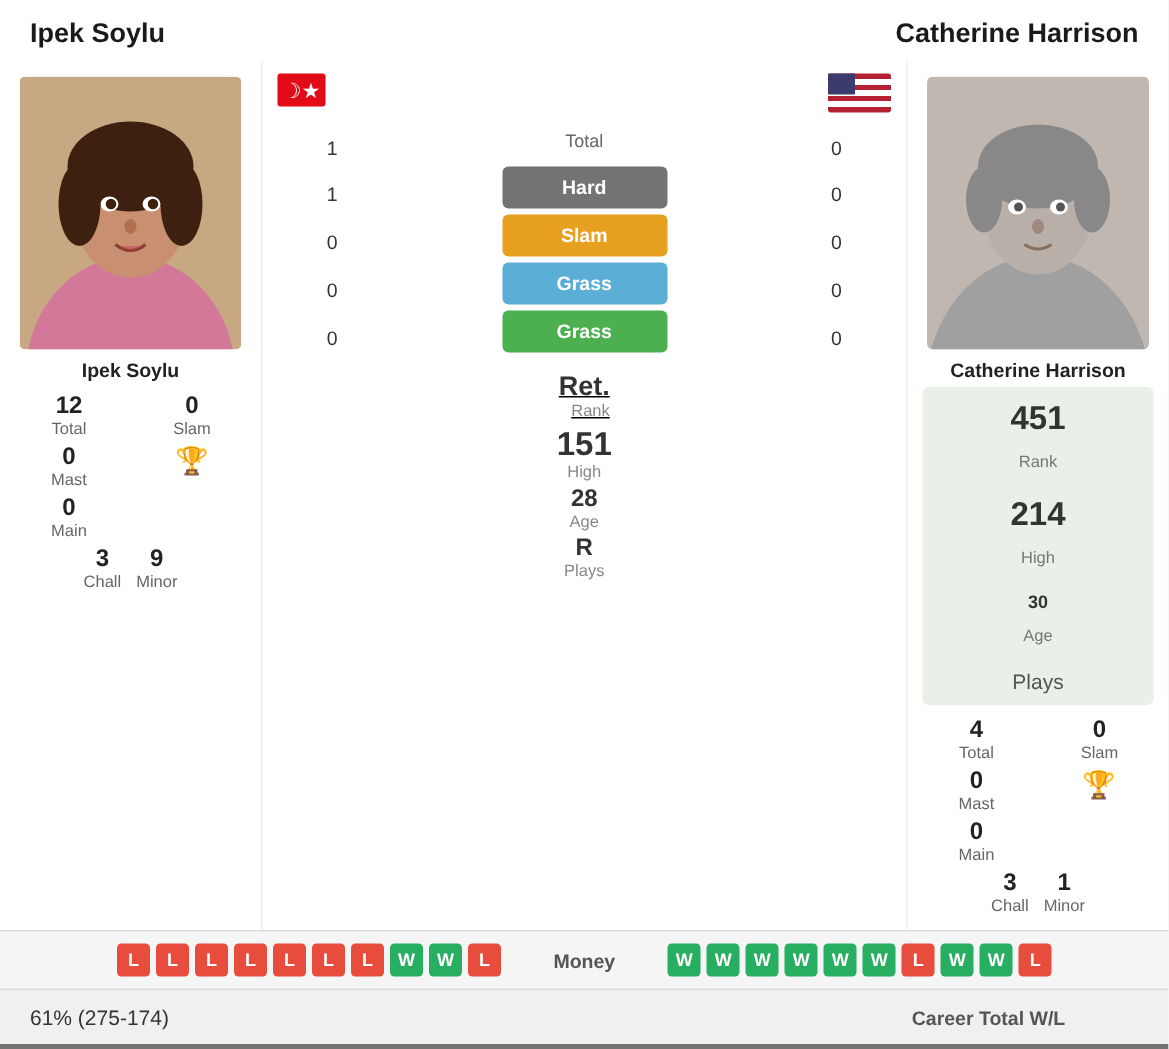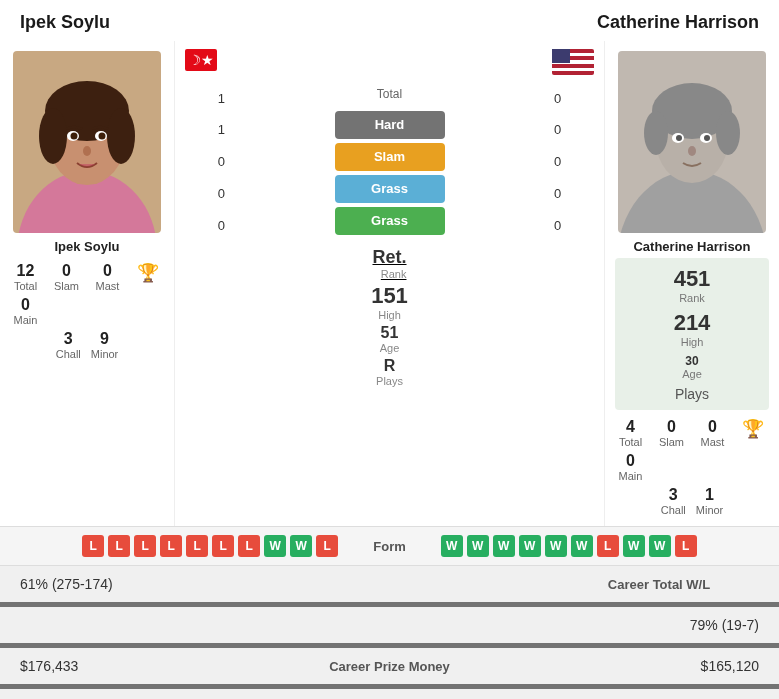--- a/index.html
+++ b/index.html
@@ -18,21 +18,21 @@
     .player-name-label {
       font-size: 13px;
       font-weight: bold;
       text-align: center;
       margin-top: 6px;
       color: #222;
     }
 
     .player-stats-grid {
       display: grid;
-      grid-template-columns: 1fr 1fr 1fr 1fr;
+      grid-template-columns: 1fr 1fr;
       gap: 4px 10px;
       margin-top: 8px;
       width: 100%;
       text-align: center;
     }
 
     .stat-cell {
       display: flex;
       flex-direction: column;
       align-items: center;
@@ -189,20 +189,21 @@
     
     .right-player-middle {
       display: flex;
       flex-direction: column;
       align-items: center;
       background: #e8f0e8;
       border-radius: 4px;
       padding: 8px;
       margin-top: 4px;
       width: 100%;
+      gap: 10px;
     }
 
     
     .top-area {
       display: flex;
       background: white;
     }
 
     .left-panel {
       width: 175px;
@@ -383,21 +384,21 @@
         <div style="display:flex; flex-direction:column; align-items:center; gap:3px;">
           <div style="text-align:right;text-decoration:underline;">
             <div style="font-size:18px; font-weight:bold; color:#333;">Ret.</div>
             <div style="font-size:11px; color:#888;">Rank</div>
           </div>
           <div style="text-align:center;">
             <div style="font-size:22px; font-weight:bold; color:#333;">151</div>
             <div style="font-size:11px; color:#888;">High</div>
           </div>
           <div style="text-align:center;">
-            <div style="font-size:16px; font-weight:bold; color:#333;">51</div>
+            <div style="font-size:16px; font-weight:bold; color:#333;">28</div>
             <div style="font-size:11px; color:#888;">Age</div>
           </div>
           <div style="text-align:center;">
             <div style="font-size:16px; font-weight:bold; color:#333;">R</div>
             <div style="font-size:11px; color:#888;">Plays</div>
           </div>
         </div>
       </div>
     </div>
 
@@ -481,21 +482,21 @@
         <div class="form-badge badge-l">L</div>
         <div class="form-badge badge-l">L</div>
         <div class="form-badge badge-l">L</div>
         <div class="form-badge badge-l">L</div>
         <div class="form-badge badge-l">L</div>
         <div class="form-badge badge-l">L</div>
         <div class="form-badge badge-w">W</div>
         <div class="form-badge badge-w">W</div>
         <div class="form-badge badge-l">L</div>
       </div>
-    <div class="form-label">Form</div>
+    <div class="form-label">Money</div>
     <div class="form-badges-right" id="right-form">
     <div class="form-badge badge-w">W</div>
         <div class="form-badge badge-w">W</div>
         <div class="form-badge badge-w">W</div>
         <div class="form-badge badge-w">W</div>
         <div class="form-badge badge-w">W</div>
         <div class="form-badge badge-w">W</div>
         <div class="form-badge badge-l">L</div>
         <div class="form-badge badge-w">W</div>
         <div class="form-badge badge-w">W</div>

